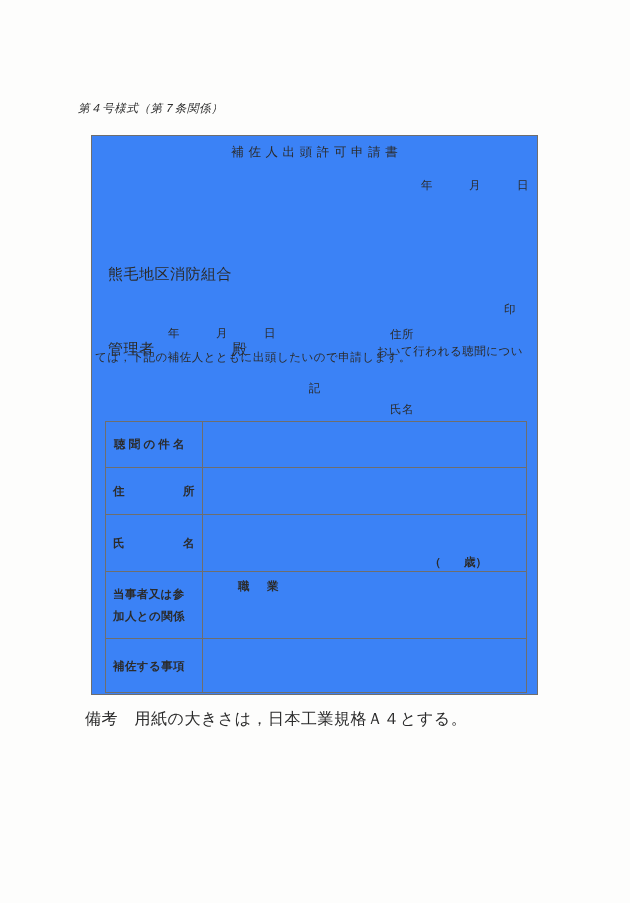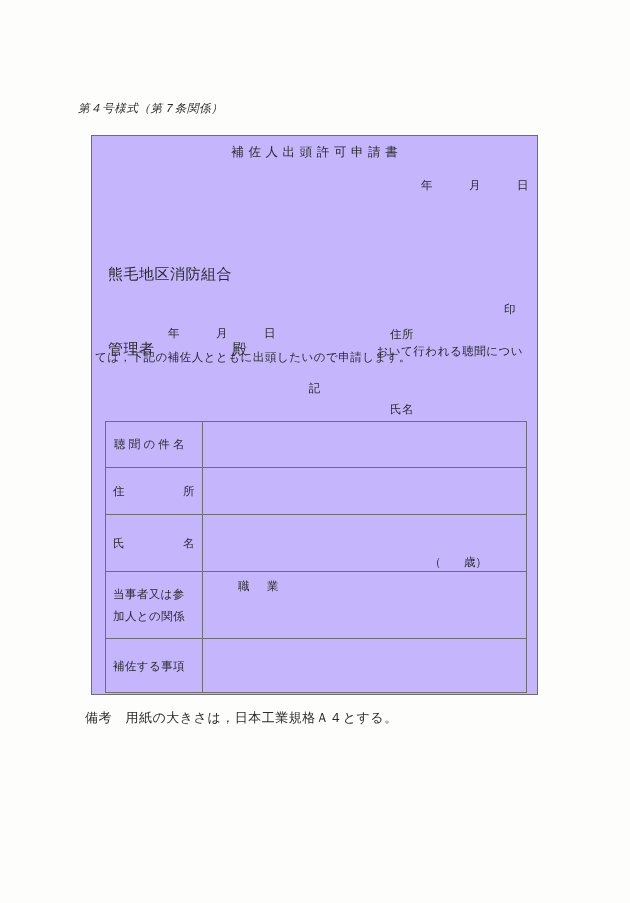--- a/index.html
+++ b/index.html
@@ -29,21 +29,21 @@
 
   
   .sheet {
     position: absolute;
     left: 91px;
     top: 135px;
     width: 447px;
     height: 560px;
     border: 1px solid #6e6e6e;
     box-sizing: border-box;
-    background: #c4b5fd;
+    background: #3b82f6;
   }
 
   .sheet-inner {
     position: relative;
     width: 100%;
     height: 100%;
   }
 
   
   .doc-title {
@@ -137,20 +137,21 @@
   }
 
   
   .form-table {
     position: absolute;
     left: 13px;
     top: 285px;
     width: 422px;
     border-collapse: collapse;
     table-layout: fixed;
+    font-weight: bold;
   }
   .form-table td {
     border: 1px solid #6e6e6e;
     font-size: 11.5px;
     vertical-align: middle;
     padding: 0;
   }
   .form-table td.label {
     width: 82px;
     padding: 0 7px;
@@ -202,21 +203,21 @@
     letter-spacing: 3px;
     white-space: pre;
     padding-left: 27px;
   }
 
   
   .remark {
     position: absolute;
     left: 85px;
     top: 709px;
-    font-size: 13px;
+    font-size: 16px;
     letter-spacing: 0.5px;
     white-space: pre;
   }
 </style>
 </head>
 <body>
 
 <div class="form-number">第４号様式（第７条関係）</div>
 
 <div class="sheet">

